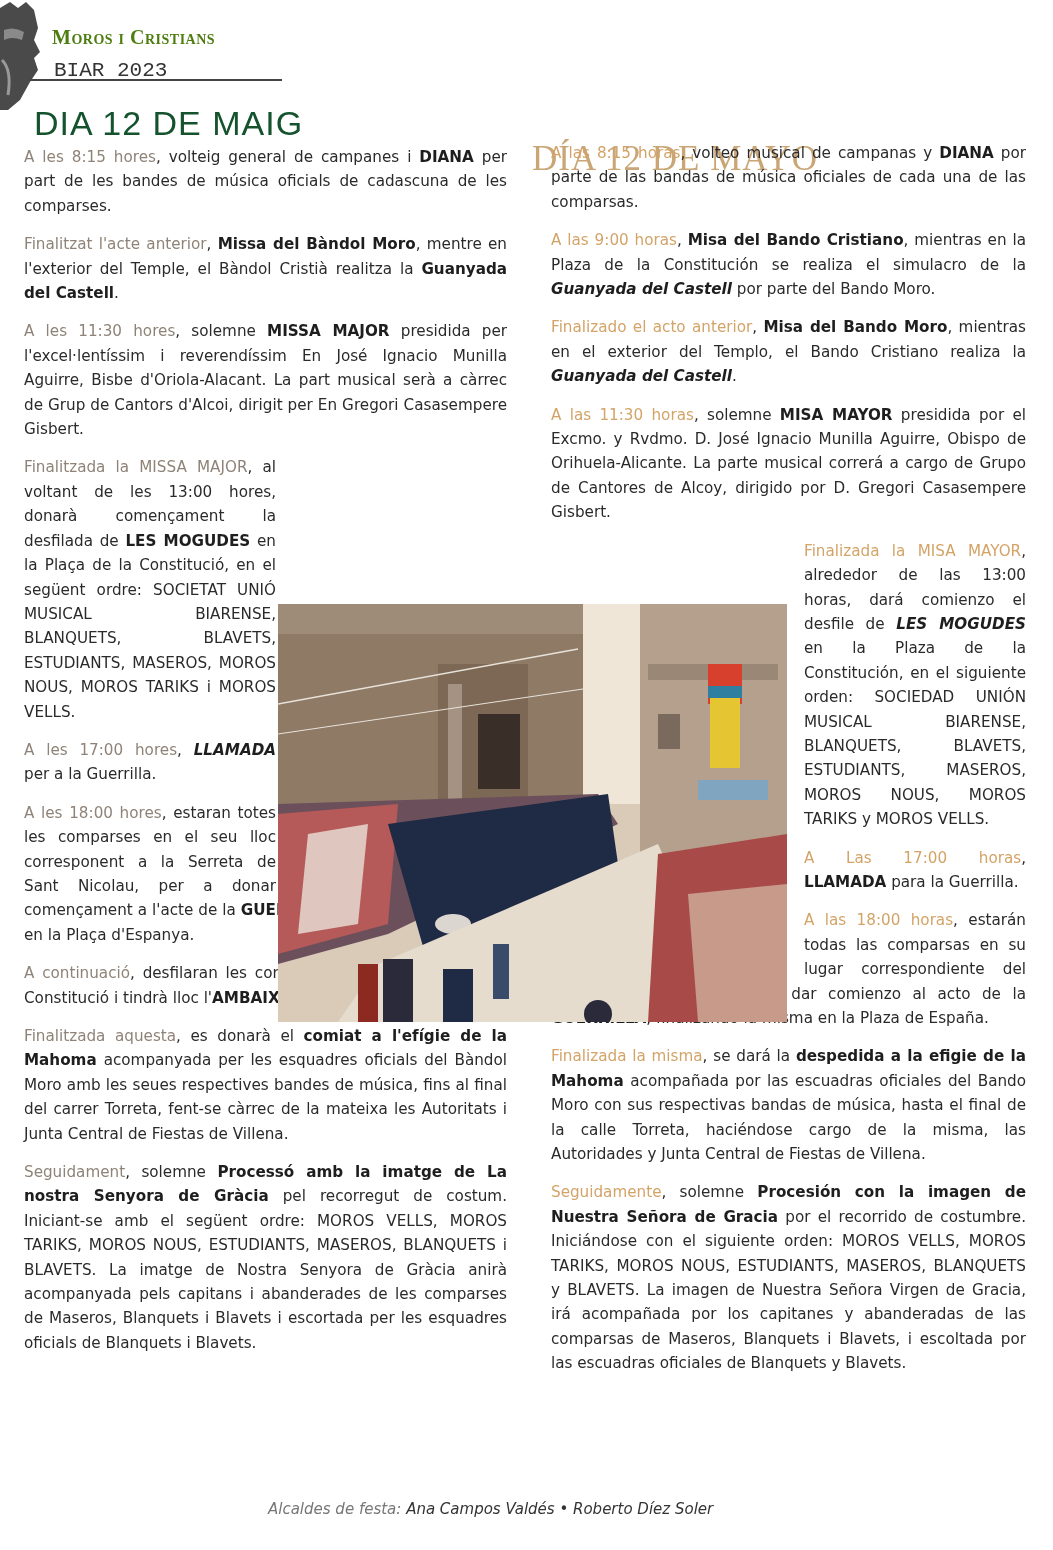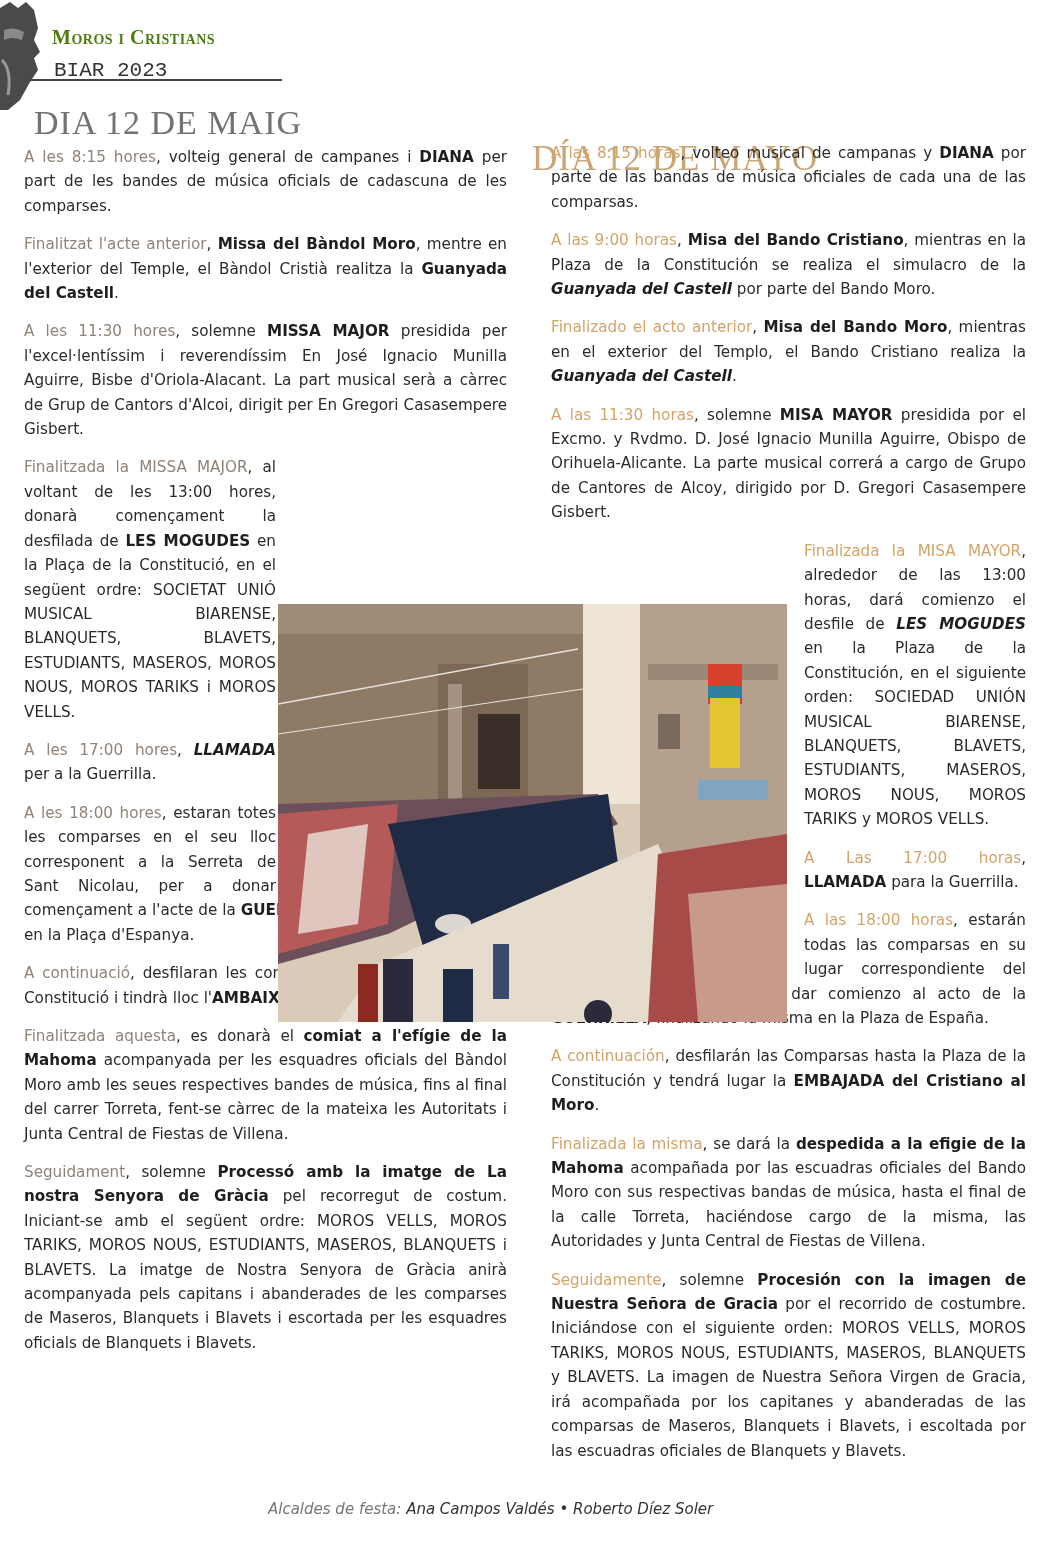--- a/index.html
+++ b/index.html
@@ -4,22 +4,22 @@
 <style>
   html, body { margin:0; padding:0; background:#ffffff; }
   body { width:1053px; height:1550px; position:relative; overflow:hidden;
          font-family:"DejaVu Sans", sans-serif; color:#2a2a2a; }
   .logo-emblem { position:absolute; left:0; top:0; width:42px; height:110px; }
   .header-title { position:absolute; left:52px; top:24px; font-family:"Liberation Serif", serif;
                   font-size:20px; letter-spacing:0.5px; color:#4d7c0f; line-height:27px; font-variant:small-caps; font-weight:bold; }
   .header-sub { position:absolute; left:54px; top:52px; font-family:Liberation Mono, monospace;
                 font-size:21px; color:#333; line-height:22px;margin-top:8px; }
   .header-rule { position:absolute; left:30px; top:79px; width:252px; height:2px; background:#444; }
-  .day-heading-ca { position:absolute; left:34px; top:104px; font-family:Liberation Serif, serif;
-                    font-size:34px; color:#737373; letter-spacing:1px; }
+  .day-heading-ca { position:absolute; left:34px; top:104px; font-family:Liberation Sans, sans-serif;
+                    font-size:34px; color:#14532d; letter-spacing:1px; }
   .day-heading-es { position:absolute; left:532px; top:100px; font-family:"Liberation Serif", serif;
                     font-size:35px; color:#caa676; letter-spacing:1px;margin-top:39px; }
   .col { position:absolute; font-size:15.2px; line-height:24.4px; text-align:justify; }
   .col p { margin:0 0 14px 0; }
   .col-ca { left:24px; top:145px; width:483px; }
   .col-es { left:551px; top:141px; width:475px; }
   .hl-ca { color:#8f8377;margin-top:8px; }
   .hl-es { color:#d3a367; }
   b { color:#1e1e1e; }
   .photo-float-ca { float:right; width:225px; height:420px; margin:0 0 0 6px; shape-outside:none; }
@@ -63,21 +63,20 @@
 <div class="col col-es">
   <div id="es-paras">
       <p><span class="hl-es">A las 8:15 horas</span><span>, volteo musical de campanas y </span><b>DIANA</b><span> por parte de las bandas de música oficiales de cada una de las comparsas.</span></p>
       <p><span class="hl-es">A las 9:00 horas</span><span>, </span><b>Misa del Bando Cristiano</b><span>, mientras en la Plaza de la Constitución se realiza el simulacro de la </span><b style="font-style: italic;">Guanyada del Castell</b><span> por parte del Bando Moro.</span></p>
       <p><span class="hl-es">Finalizado el acto anterior</span><span>, </span><b>Misa del Bando Moro</b><span>, mientras en el exterior del Templo, el Bando Cristiano realiza la </span><b style="font-style: italic;">Guanyada del Castell</b><span>.</span></p>
       <p><span class="hl-es">A las 11:30 horas</span><span>, solemne </span><b>MISA MAYOR</b><span> presidida por el Excmo. y Rvdmo. D. José Ignacio Munilla Aguirre, Obispo de Orihuela-Alicante. La parte musical correrá a cargo de Grupo de Cantores de Alcoy, dirigido por D. Gregori Casasempere Gisbert.</span></p>
       <div class="photo-float-es"></div>
       <p><span class="hl-es">Finalizada la MISA MAYOR</span><span>, alrededor de las 13:00 horas, dará comienzo el desfile de </span><b style="font-style: italic;">LES MOGUDES</b><span> en la Plaza de la Constitución, en el siguiente orden: SOCIEDAD UNIÓN MUSICAL BIARENSE, BLANQUETS, BLAVETS, ESTUDIANTS, MASEROS, MOROS NOUS, MOROS TARIKS y MOROS VELLS.</span></p>
       <p><span class="hl-es">A Las 17:00 horas</span><span>, </span><b>LLAMADA</b><span> para la Guerrilla.</span></p>
       <p><span class="hl-es">A las 18:00 horas</span><span>, estarán todas las comparsas en su lugar correspondiente del Cerro de San Nicolás, para dar comienzo al acto de la </span><b>GUERRILLA</b><span>, finalizando la misma en la Plaza de España.</span></p>
-      <p><span class="hl-es">A continuación</span><span>, desfilarán las Comparsas hasta la Plaza de la Constitución y tendrá lugar la </span><b>EMBAJADA del Cristiano al Moro</b><span>.</span></p>
       <p><span class="hl-es">Finalizada la misma</span><span>, se dará la </span><b>despedida a la efigie de la Mahoma</b><span> acompañada por las escuadras oficiales del Bando Moro con sus respectivas bandas de música, hasta el final de la calle Torreta, haciéndose cargo de la misma, las Autoridades y Junta Central de Fiestas de Villena.</span></p>
       <p><span class="hl-es">Seguidamente</span><span>, solemne </span><b>Procesión con la imagen de Nuestra Señora de Gracia</b><span> por el recorrido de costumbre. Iniciándose con el siguiente orden: MOROS VELLS, MOROS TARIKS, MOROS NOUS, ESTUDIANTS, MASEROS, BLANQUETS y BLAVETS. La imagen de Nuestra Señora Virgen de Gracia, irá acompañada por los capitanes y abanderadas de las comparsas de Maseros, Blanquets i Blavets, i escoltada por las escuadras oficiales de Blanquets y Blavets.</span></p>
     </div>
 </div>
 
 <div class="photo">
   <svg width="509" height="418" viewBox="0 0 509 418">
     <rect x="0" y="0" width="509" height="418" fill="#d9cbb8"></rect>
 
     <rect x="0" y="0" width="305" height="200" fill="#8f7a66"></rect>

